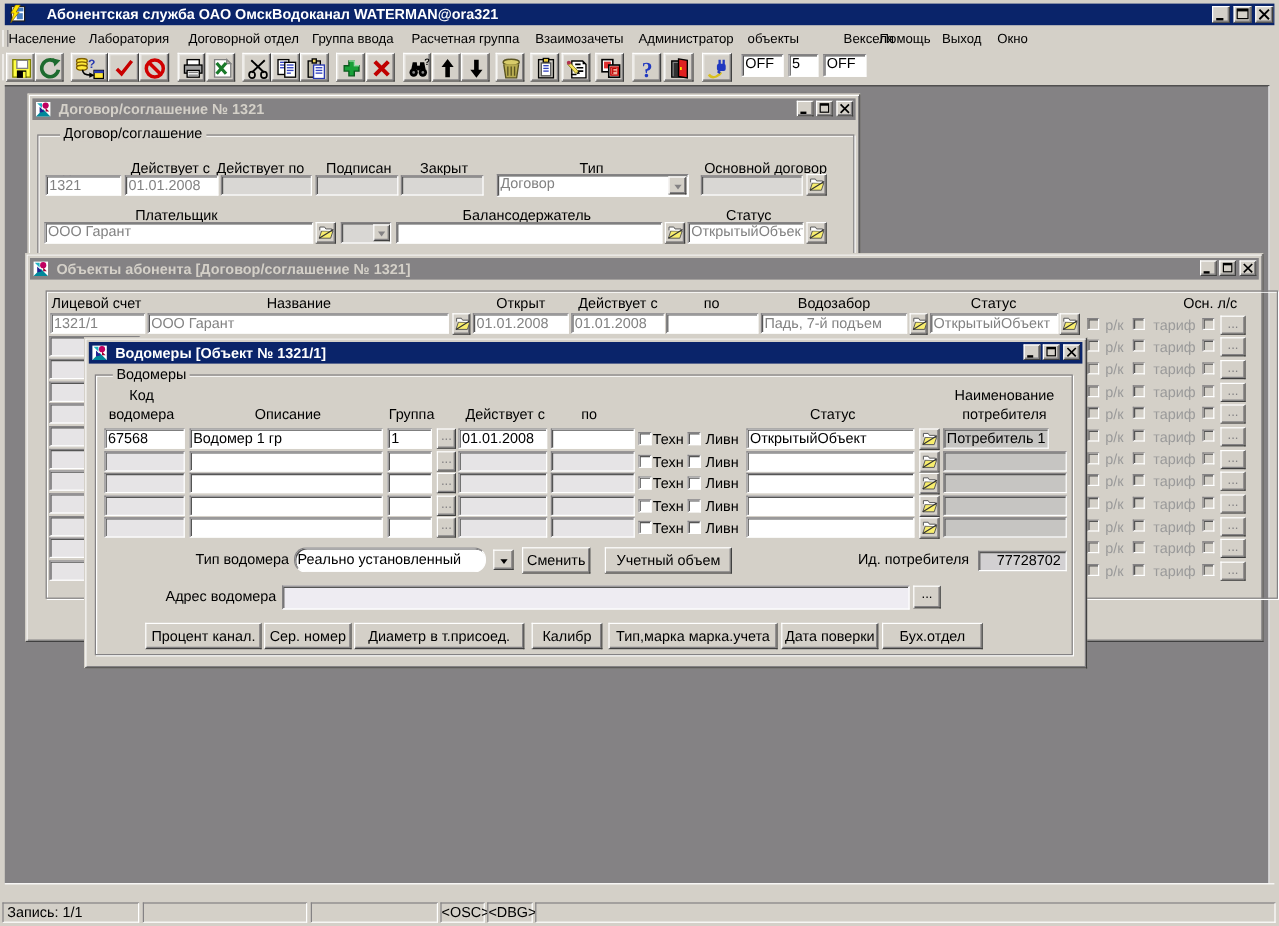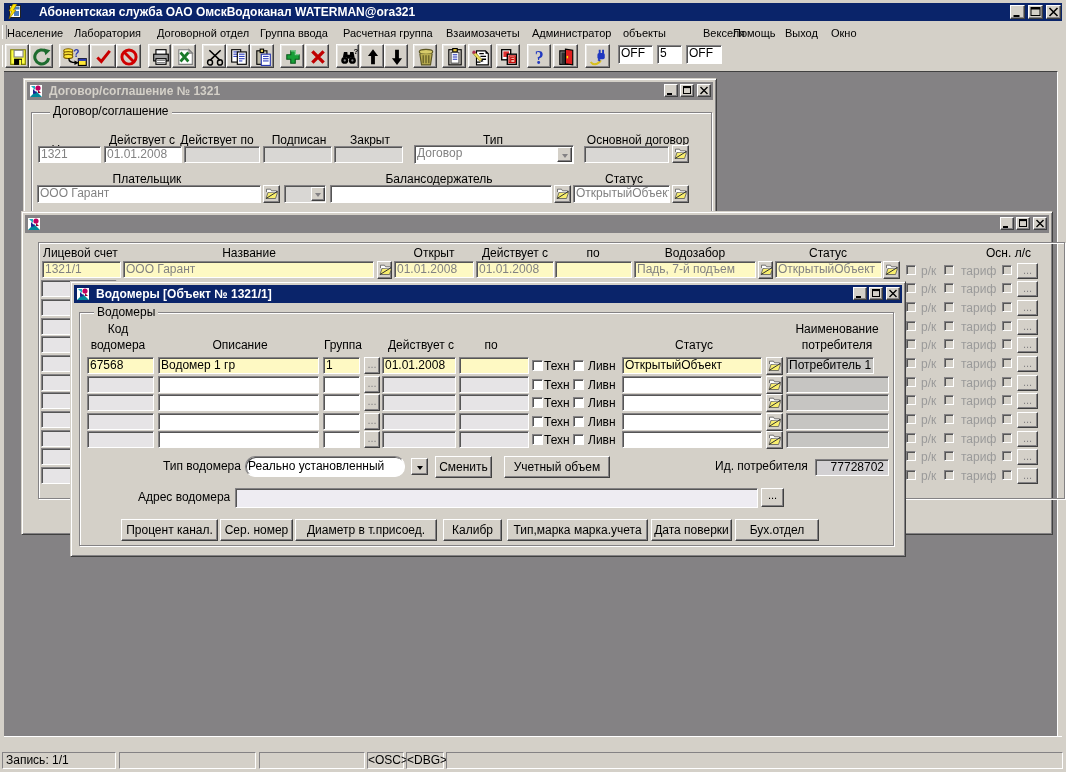--- a/index.html
+++ b/index.html
@@ -1,20 +1,20 @@
 <!DOCTYPE html>
 <html><head><meta charset="utf-8">
 <style>
 html,body{margin:0;padding:0;width:1066px;height:772px;overflow:hidden;}
 body{font-family:"Liberation Sans",sans-serif;font-size:12px;background:#D4D0C8;position:relative;}
 .abs{position:absolute;}
 .lbl{position:absolute;font-size:12px;color:#000;white-space:nowrap;line-height:12px;}
 .ctr{transform:translateX(-50%);}
 .fld{position:absolute;box-sizing:border-box;background:#fff;border:1px solid;border-color:#848284 #fff #fff #848284;box-shadow:inset 1px 1px 0 #555;font-size:12px;line-height:13px;padding:1px 2px;white-space:nowrap;overflow:hidden;}
-.ylw{background:#fef9c3;}
+.ylw{background:#ffffff;}
 .gtx{color:#828282;}
 .btn{position:absolute;box-sizing:border-box;background:#D4D0C8;border:1px solid;border-color:#fff #404040 #404040 #fff;box-shadow:inset -1px -1px 0 #848284;font-size:12px;color:#000;text-align:center;white-space:nowrap;}
 .gb{position:absolute;box-sizing:border-box;border:1px solid #848284;box-shadow:1px 1px 0 #fff,inset 1px 1px 0 #fff;}
 .glb{position:absolute;background:#D4D0C8;padding:0 3px;font-size:12px;line-height:13px;white-space:nowrap;}
 .win{position:absolute;box-sizing:border-box;background:#D4D0C8;border:1px solid;border-color:#d4d0c8 #404040 #404040 #d4d0c8;box-shadow:inset 1px 1px 0 #fff,inset -1px -1px 0 #848284;}
 .tbar{position:absolute;left:3px;top:3px;right:3px;height:18px;font-weight:bold;font-size:12px;line-height:18px;}
 .tbar.act{background:#0A246A;color:#fff;}
 .tbar.inact{background:#848284;color:#D4D0C8;}
 .ticon{position:absolute;left:2px;top:2px;width:14px;height:14px;}
 .ttxt{position:absolute;left:22px;top:0px;}
@@ -338,20 +338,21 @@
  <div class="tbar inact">
       <svg class="ticon" viewBox="0 0 14 14">
         <rect x="0" y="0" width="14" height="14" fill="#848284"></rect>
         <rect x="1" y="1" width="12" height="12" fill="#fff"></rect>
         <polygon points="1,13 7,7 13,13" fill="#00889a"></polygon>
         <polygon points="2,2 6,2 6,6" fill="#20b2c2"></polygon>
         <circle cx="9" cy="4" r="2.6" fill="#c00060"></circle>
         <polygon points="4,5 8,9 4,10" fill="#202090"></polygon>
         <polygon points="9,6 12,9 9,9" fill="#a00030"></polygon>
       </svg>
+      <span class="ttxt">Объекты абонента [Договор/соглашение № 1321]</span>
   <span class="wbtns"><span class="wb"><svg width="12" height="11">
             <use href="#wmin"></use>
           </svg></span><span class="wb"><svg width="12" height="11">
             <use href="#wmax"></use>
           </svg></span><span class="wb sp"><svg width="12" height="11">
             <use href="#wclo"></use>
           </svg></span></span>
  </div>
  <div class="gb" style="left:16px;top:30px;width:1027px;height:257px;"></div>
  <div class="lbl" style="left:21px;top:35px;">Лицевой счет</div>

